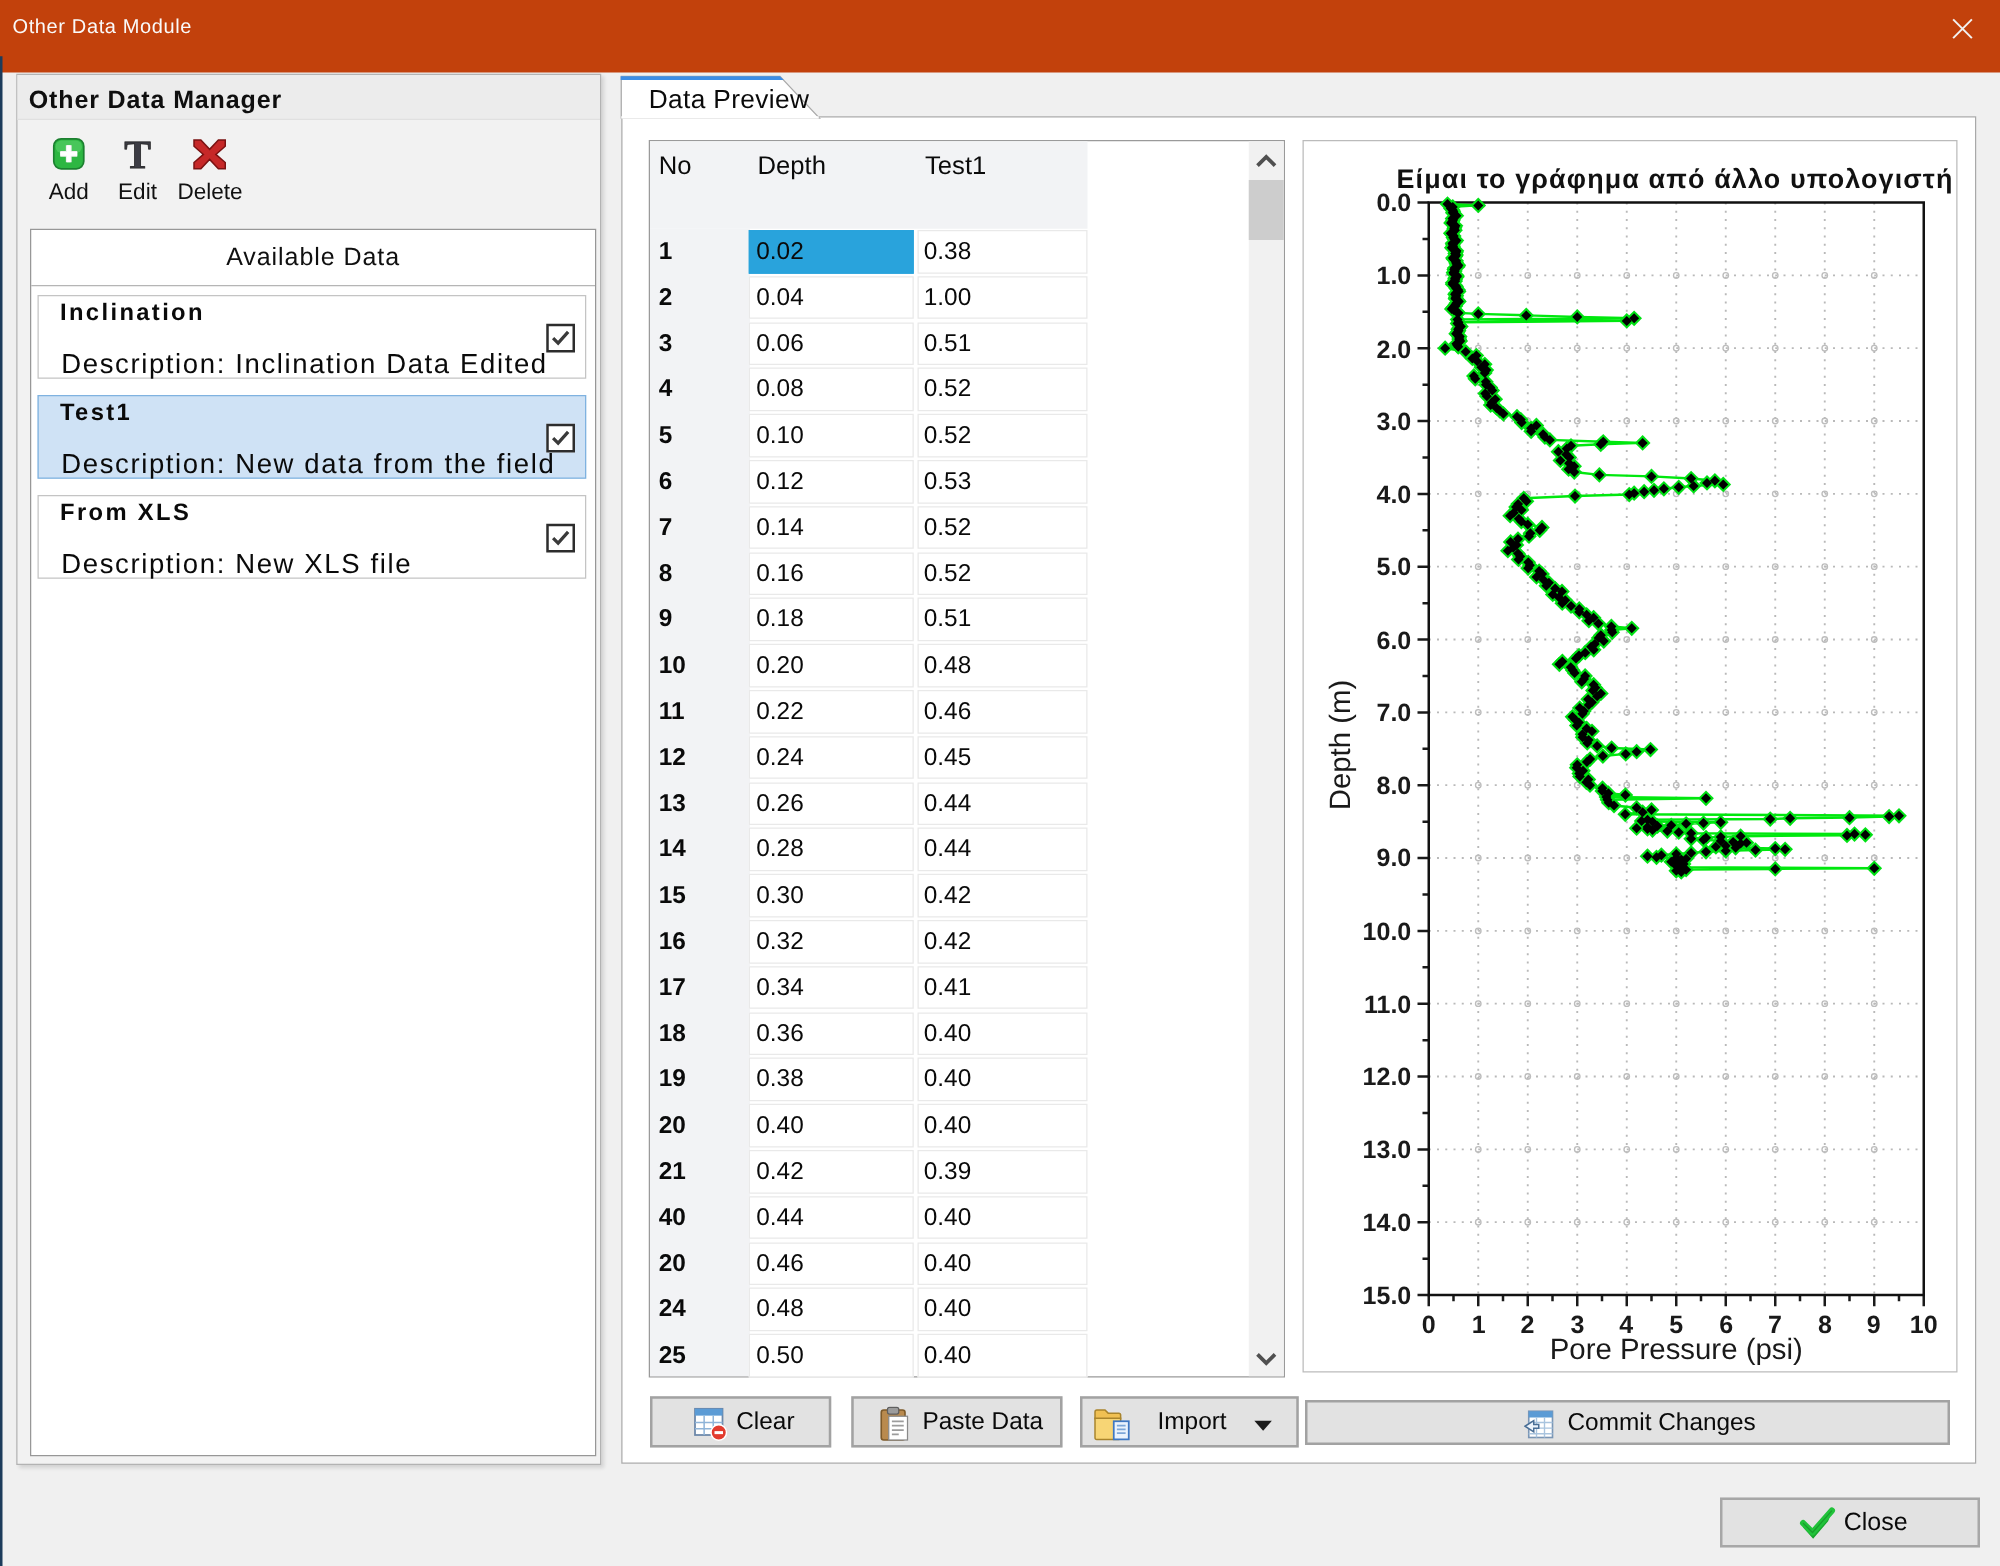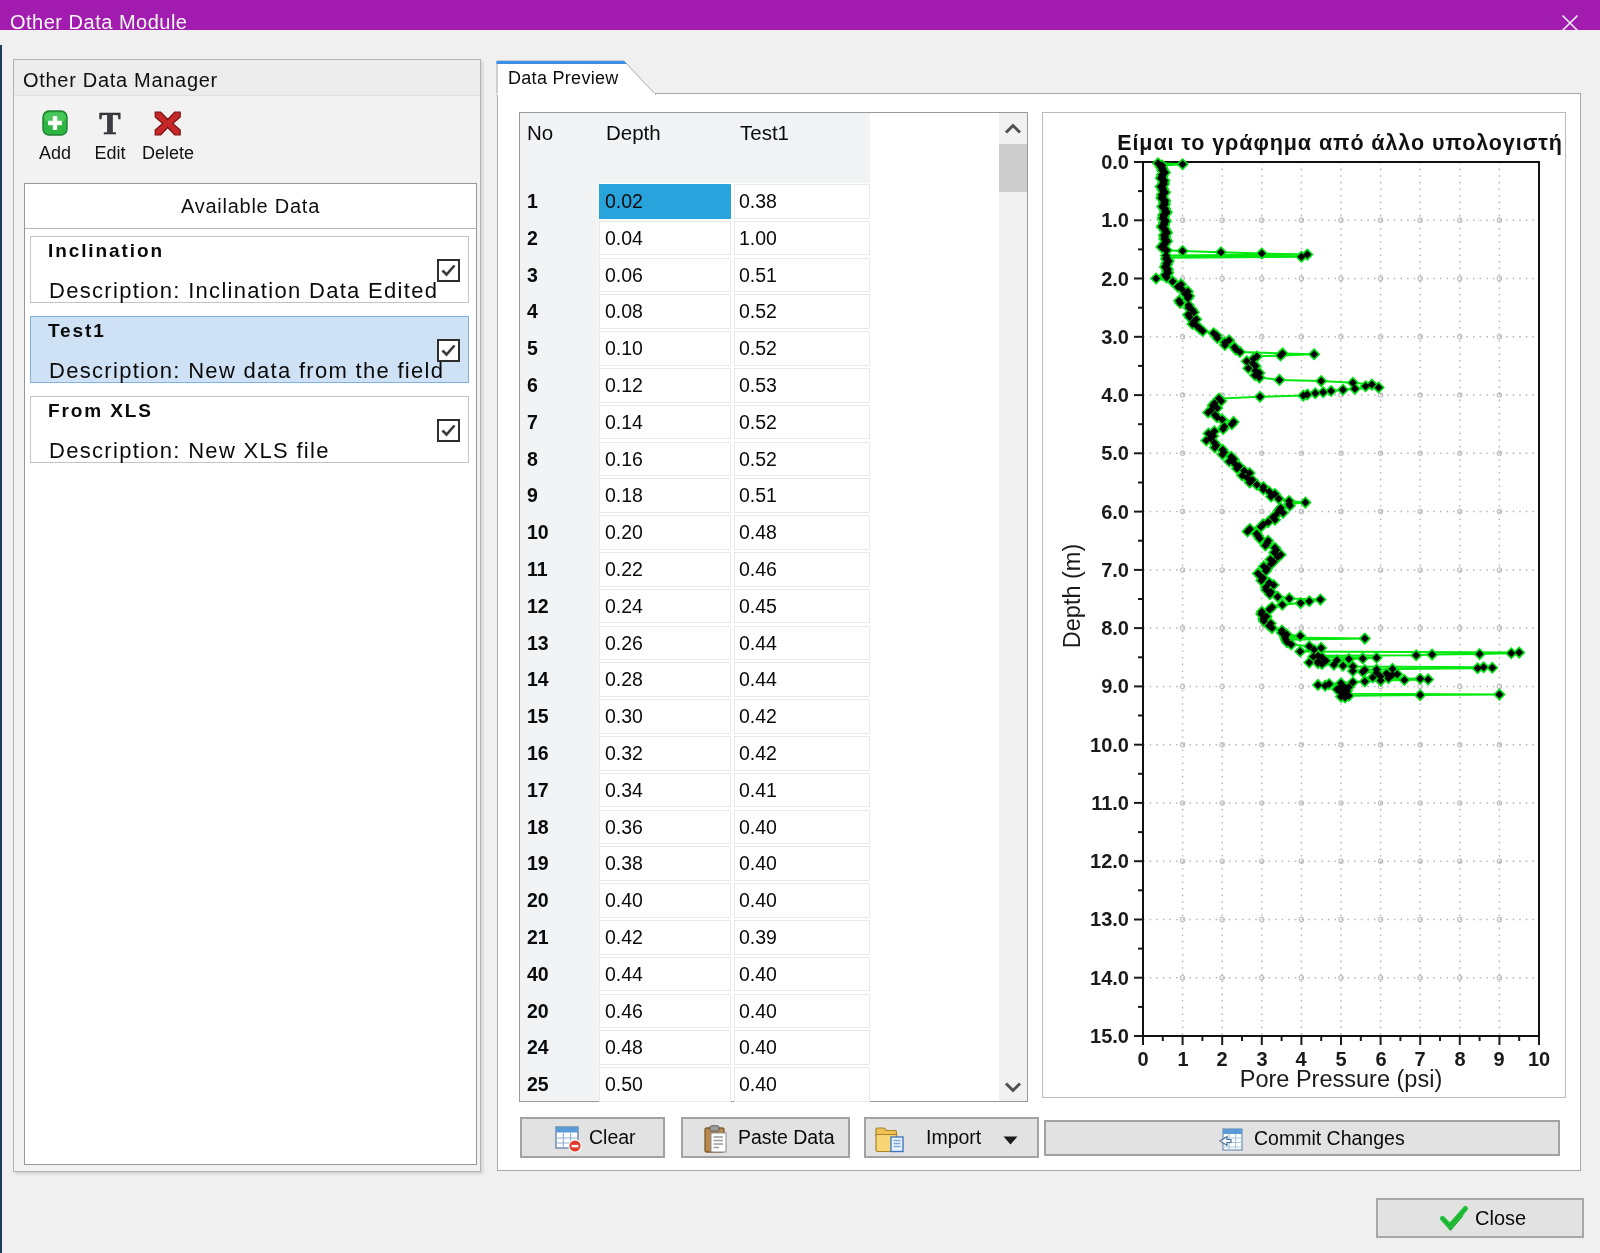--- a/index.html
+++ b/index.html
@@ -1,30 +1,30 @@
 <!DOCTYPE html>
 <html><head><meta charset="utf-8"><title>Other Data Module</title>
 <style>
 *{margin:0;padding:0;box-sizing:border-box}
 html,body{width:1600px;height:1253px;background:#f0f0f0;font-family:"Liberation Sans",sans-serif;position:relative;overflow:hidden}
 .abs{position:absolute}
-#titlebar{left:0;top:0;width:1600px;height:30px;background:#a21caf;color:#fafafa;font-size:20px;line-height:44px;padding-left:10px;letter-spacing:0.5px}
+#titlebar{left:0;top:0;width:1600px;height:58px;background:#c2410c;color:#fafafa;font-size:16px;line-height:44px;padding-left:10px;letter-spacing:0.5px}
 #leftedge{left:0;top:45px;width:2px;height:1208px;background:#1d3c5b}
 #grpbox{left:13px;top:59px;width:468px;height:1113px;background:#f2f2f2;border:1px solid #b3b3b3;box-shadow:2px 2px 3px rgba(0,0,0,.12)}
-#grpcap{left:14px;top:60px;width:466px;height:36px;background:#ececec;border-bottom:1px solid #e0e0e0;color:#0f0f0f;font-weight:normal;font-size:20px;line-height:40px;padding-left:9px;letter-spacing:0.7px}
+#grpcap{left:14px;top:60px;width:466px;height:36px;background:#ececec;border-bottom:1px solid #e0e0e0;color:#0f0f0f;font-weight:bold;font-size:20px;line-height:40px;padding-left:9px;letter-spacing:0.7px}
 .tbl-lbl{position:absolute;top:143px;font-size:18px;color:#111;text-align:center}
 #listbox{left:24px;top:183px;width:453px;height:982px;background:#fff;border:1px solid #979797}
 #listhdr{left:25px;top:184px;width:451px;height:45px;border-bottom:1px solid #b5b5b5;font-size:20px;letter-spacing:0.75px;line-height:44px;text-align:center;color:#101010}
 .item{position:absolute;left:30px;width:439px;height:67px;background:#fff;border:1px solid #c4c4c4}
 .item.sel{background:#cfe2f5;border:1px solid #7fb2e0}
 .ittl{position:absolute;left:17px;top:3px;font-weight:bold;font-size:19px;letter-spacing:1.9px;color:#0a0a0a}
 .idsc{position:absolute;left:18px;top:41px;font-size:22px;letter-spacing:1.3px;color:#0a0a0a}
 .cb{position:absolute;left:406px;top:22px;width:23px;height:23px;background:#fff;border:2px solid #2d2d2d}
 #tabpanel{left:497px;top:93px;width:1084px;height:1078px;background:#fff;border:1px solid #a9a9a9}
-#tabtxt{left:508px;top:68px;font-size:18px;letter-spacing:0.3px;color:#0a0a0a}
+#tabtxt{left:519px;top:68px;font-size:21px;letter-spacing:0.3px;color:#0a0a0a}
 #table{left:519px;top:112px;width:509px;height:990px;background:#fff;border:1px solid #9a9a9a}
 .hdr{position:absolute;top:113px;height:70px;font-weight:normal;font-size:20.5px;line-height:39px;color:#0a0a0a}
 .cno{position:absolute;left:520px;width:80px;height:34.5px;font-weight:bold;font-size:19.5px;line-height:34.5px;padding-left:7px;color:#0a0a0a}
 .cd{position:absolute;left:599px;width:131.5px;height:34.5px;font-size:19.5px;line-height:33px;padding-left:5px;border:1px solid #e9e9e9;background:#fff;color:#0a0a0a}
 .ct{position:absolute;left:734px;width:135.5px;height:34.5px;font-size:19.5px;line-height:33px;padding-left:4px;border:1px solid #e9e9e9;background:#fff;color:#0a0a0a}
 #chartbox{left:1042px;top:112px;width:524px;height:986px;background:#fff;border:1px solid #bbb}
 .btn{position:absolute;background:#e2e2e2;border:2px solid #a2a2a2;font-size:19.5px;color:#0a0a0a}
 .btxt{position:absolute;top:0;height:100%;display:flex;align-items:center}
 svg{display:block}
 </style></head>

